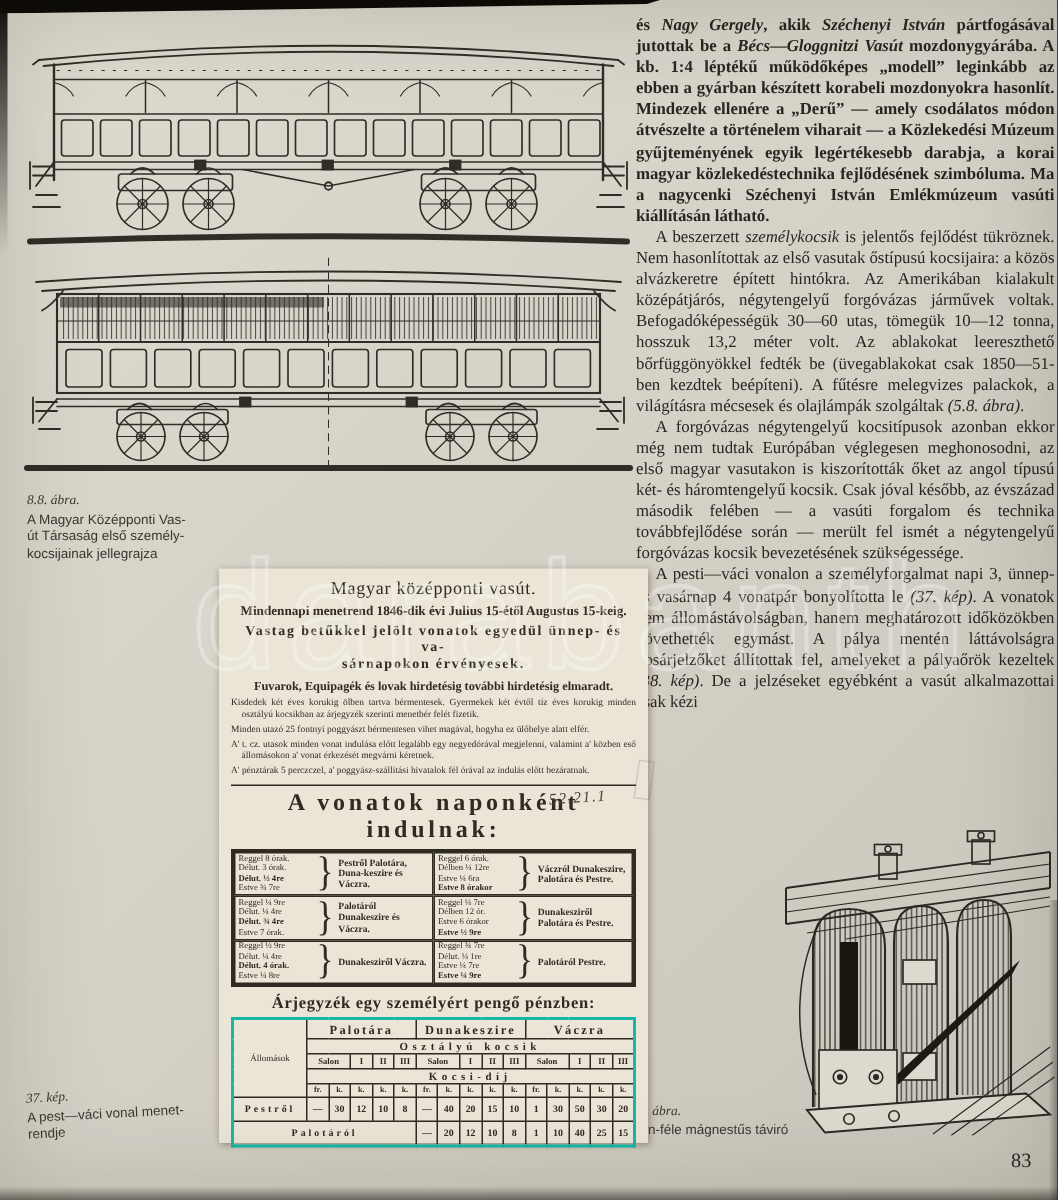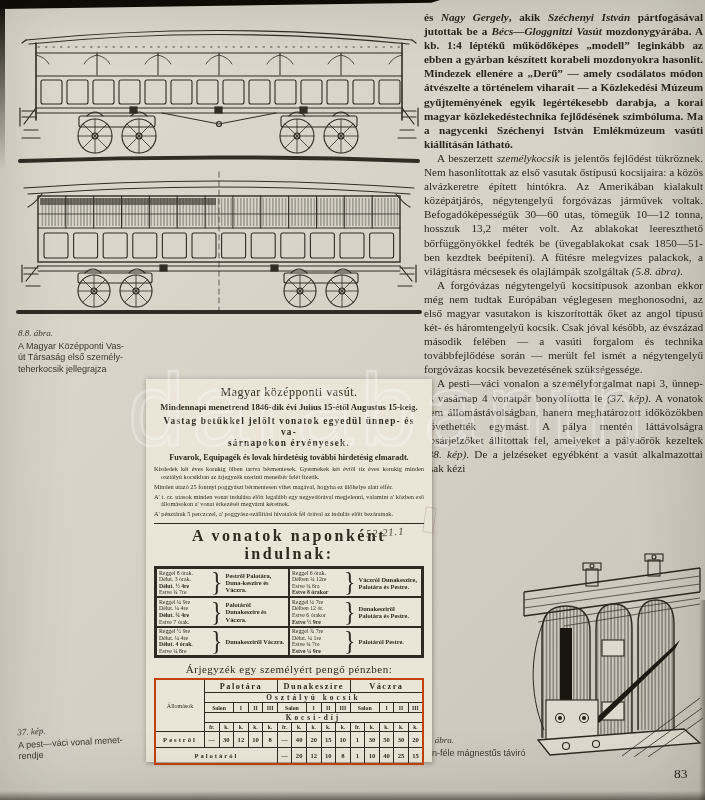--- a/index.html
+++ b/index.html
@@ -59,22 +59,22 @@
 
   .dep-section{border-top:1.6px solid #2f2a22;margin-top:5px;padding-top:2px;}
   .dep-title{font-size:16px;font-weight:bold;text-align:center;letter-spacing:2.5px;margin:1px 0 3px;}
   .dep-grid{display:grid;grid-template-columns:1fr 1fr;border:2px solid #2f2a22;height:88px;}
   .dep-cell{display:flex;align-items:center;border:0.75px solid #2f2a22;padding:1px 2px;overflow:hidden;}
   .dep-times{width:52px;font-size:5.8px;line-height:6.6px;flex-shrink:0;}
   .dep-times .b{font-weight:bold;}
   .dep-brace{font-size:24px;font-weight:300;transform:scaleY(1.15);color:#2f2a22;flex-shrink:0;}
   .dep-dest{font-size:6.4px;line-height:7.2px;font-weight:bold;padding-left:3px;}
 
-  .price-title{font-size:11px;font-weight:normal;text-align:center;letter-spacing:.5px;margin:5px 0 3px;}
-  .price-table{width:100%;border-collapse:collapse;table-layout:fixed;border:2px solid #c2410c;}
+  .price-title{font-size:11px;font-weight:bold;text-align:center;letter-spacing:.5px;margin:5px 0 3px;}
+  .price-table{width:100%;border-collapse:collapse;table-layout:fixed;border:2px solid #14b8a6;}
   .price-table th,.price-table td{border:1px solid #2f2a22;padding:0;text-align:center;
     overflow:hidden;white-space:nowrap;}
   .pt-st{width:48px;font-size:6px;font-weight:normal;}
   .pt-grp{font-size:8.3px;font-weight:bold;letter-spacing:1.5px;height:12px;}
   .pt-span{font-size:7.3px;font-weight:bold;letter-spacing:3px;height:9px;}
   .pt-cls{font-size:5.8px;font-weight:bold;height:9px;}
   .pt-unit{font-size:5.4px;font-weight:bold;height:8px;}
   .pt-lab{font-size:6.6px;font-weight:bold;letter-spacing:2px;}
   .pt-val{font-size:6.6px;font-weight:bold;height:15px;}
 
@@ -266,21 +266,21 @@
         <circle cx="92" cy="192" r="3.5"></circle>
       <path d="M118 204 L196 146 M130 205 L198 156 M144 205 L199 166" stroke-width="0.8"></path>
       <path d="M44 60 C26 94 24 140 40 178" stroke-width="1"></path>
     </g>
   </svg>
 
   <div id="cap-58" class="caption">
     <span class="cap-label">8.8. ábra.</span>
     <span class="cap-text">A Magyar Középponti Vas-
 út Társaság első személy-
-teherkocsik jellegrajza</span>
+kocsijainak jellegrajza</span>
   </div>
   <div id="cap-37" class="caption">
     <span class="cap-label">37. kép.</span>
     <span class="cap-text">A pest—váci vonal menet-
 rendje</span>
   </div>
   <div id="cap-59" class="caption">
     <span class="cap-label">5.9. ábra.</span>
     <span class="cap-text">Bain-féle mágnestűs táviró</span>
   </div>

